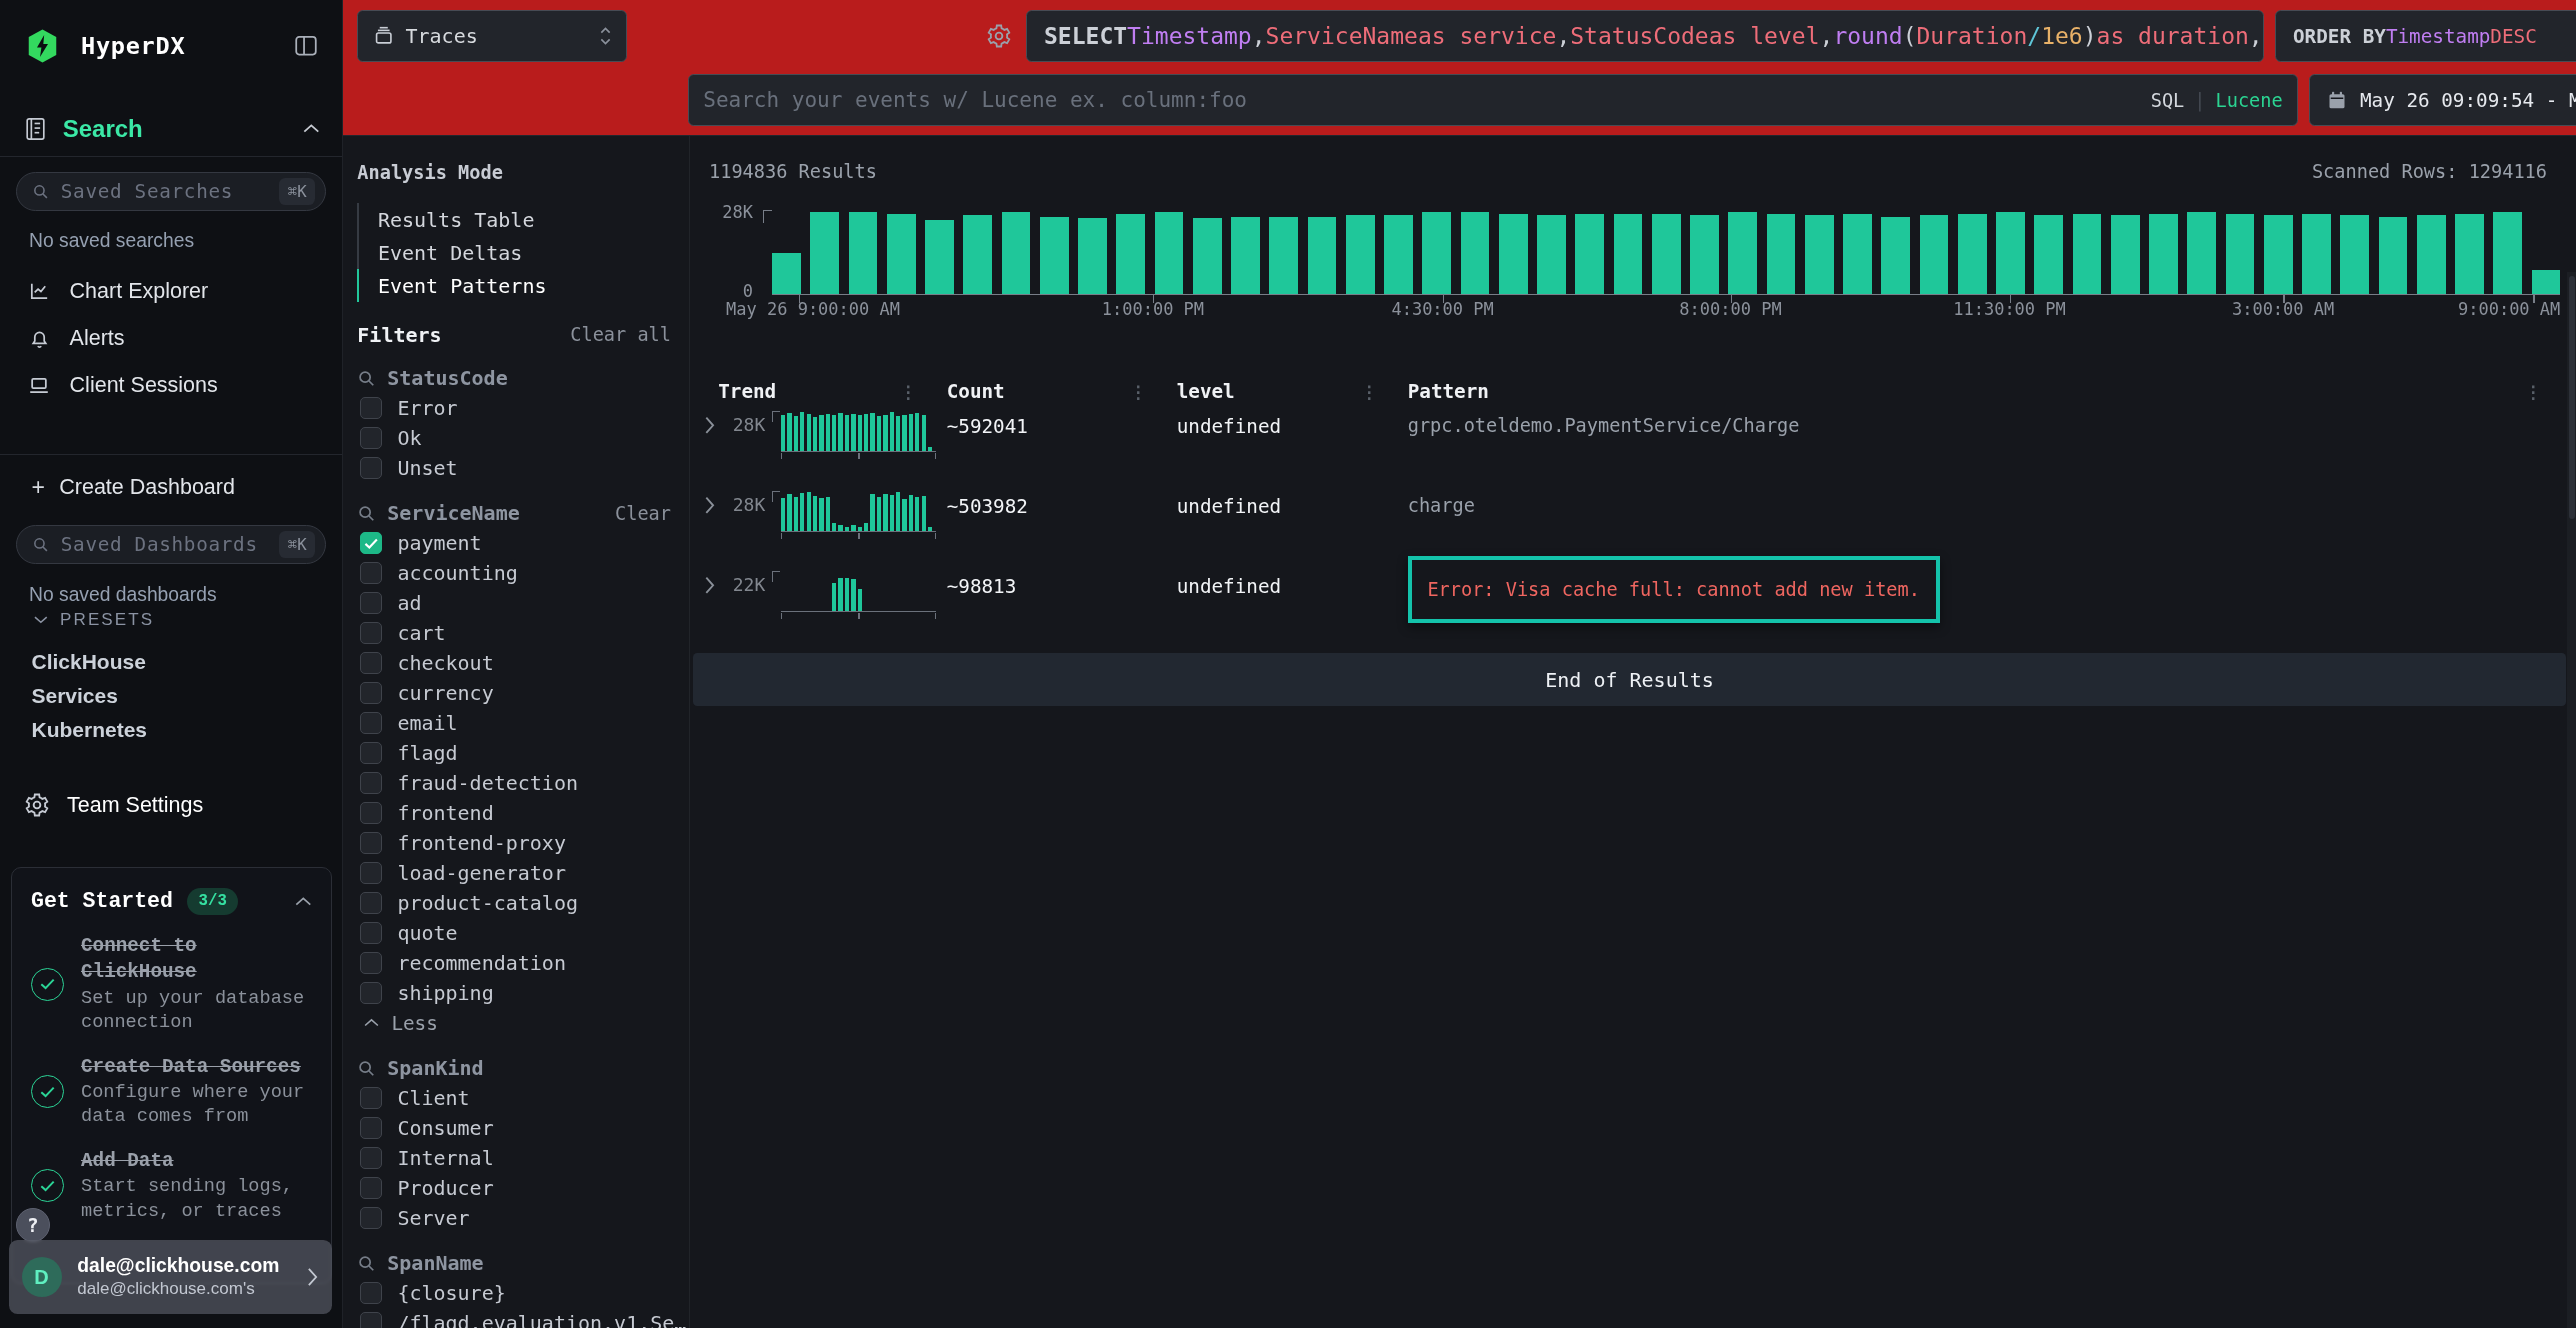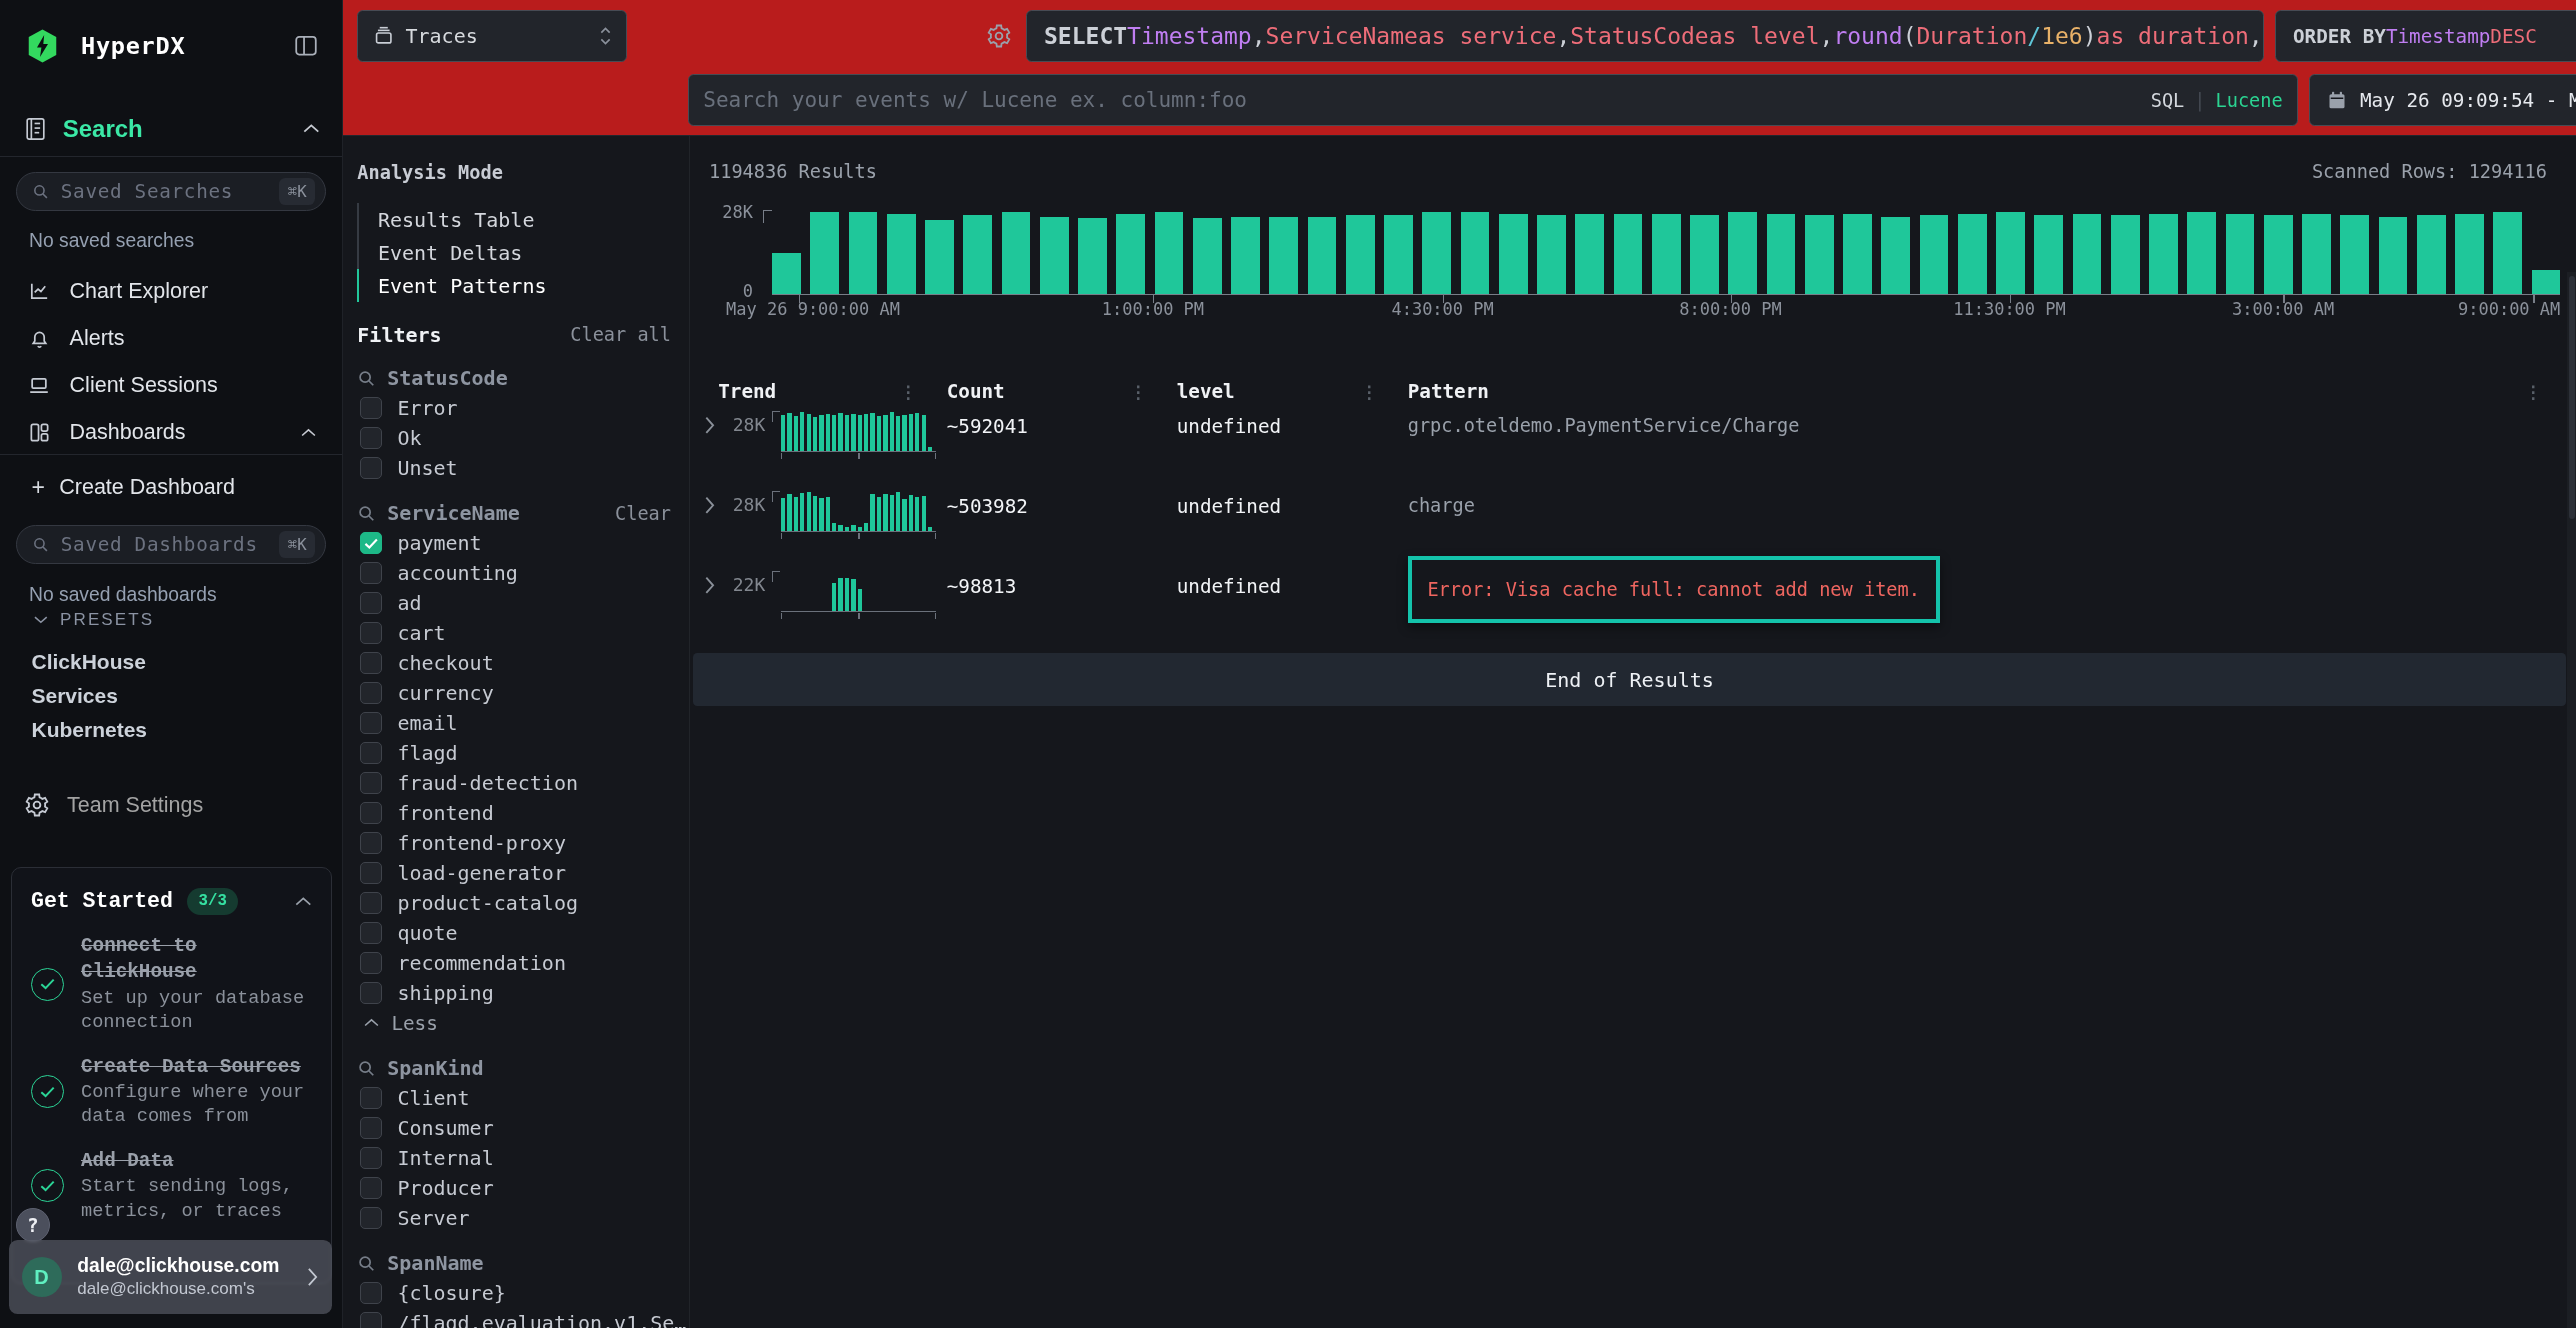--- a/index.html
+++ b/index.html
@@ -49,21 +49,21 @@
   .side-empty { position:absolute; left:29px; color:#95a0b1; font-size:19.3px; font-family:"Liberation Sans",sans-serif; }
   .side-nav { position:absolute; left:0; right:0; top:268px; }
   .nav-item { height:47px; display:flex; align-items:center; padding:0 21.5px 0 27px; gap:18.6px; color:#e2e5ea; font-size:21.5px; font-family:"Liberation Sans",sans-serif; cursor:pointer; }
   .nav-item .icon { color:#c6cbd4; width:24px; }
   .nav-item .chev { margin-left:auto; color:#c6cad2; }
   .create-dash { position:absolute; left:0; right:0; top:465px; height:44px; display:flex; align-items:center; padding-left:31.5px; gap:14.3px; color:#e2e5ea; font-size:21.5px; font-family:"Liberation Sans",sans-serif; cursor:pointer; }
   .create-dash .plus { font-size:23px; color:#d6dae0; }
   .presets-head { position:absolute; left:33px; top:610px; display:flex; align-items:center; gap:11.4px; color:#8b93a3; font-size:17px; letter-spacing:2.1px; font-family:"Liberation Sans",sans-serif; cursor:pointer; }
   .preset-list { position:absolute; left:0; right:0; top:645px; }
   .preset-item { height:34px; display:flex; align-items:center; padding-left:31.5px; color:#ccd2da; font-size:21px; font-weight:bold; font-family:"Liberation Sans",sans-serif; cursor:pointer; }
-  .team-settings { position:absolute; left:0; right:0; top:783px; height:44px; display:flex; align-items:center; padding-left:24px; gap:17px; color:#a3a3a3; font-size:21.5px; font-family:"Liberation Sans",sans-serif; cursor:pointer; }
+  .team-settings { position:absolute; left:0; right:0; top:783px; height:44px; display:flex; align-items:center; padding-left:24px; gap:17px; color:#ffffff; font-size:21.5px; font-family:"Liberation Sans",sans-serif; cursor:pointer; }
   .team-settings .icon { color:#c6cbd4; }
 
   .gs-panel { position:absolute; left:11.4px; right:10px; top:867px; height:417px; background:#111319; border:0.7px solid #2b2e36; border-radius:10px; padding:20px 18.6px; font-family:Liberation Mono, monospace; }
   .gs-head { display:flex; align-items:center; gap:14.3px; }
   .gs-title { font-size:21.5px; font-weight:bold; color:#fff; }
   .gs-badge { background:#153b30; color:#35e0a1; font-size:15.7px; font-weight:bold; border-radius:715px; padding:4.3px 11.4px; }
   .gs-head .chev { margin-left:auto; color:#9aa1ab; }
   .gs-items { margin-top:18.6px; display:flex; flex-direction:column; gap:18.6px; }
   .gs-item { display:flex; gap:17px; }
   .gs-check { flex:none; width:33px; height:33px; border-radius:50%; border:1.8px solid #2bd496; display:flex; align-items:center; justify-content:center; color:#2bd496; align-self:center; }
@@ -205,35 +205,20 @@
         <span>Alerts</span>
       </div>
       <div class="nav-item">
         <span class="icon">
           <svg width="24" height="21.5" viewBox="0 0 24 22" fill="none" stroke="currentColor" stroke-width="1.8">
             <rect x="5" y="4" width="14" height="9.5" rx="1.2"></rect>
             <path d="M3 17.5h18"></path>
           </svg>
         </span>
         <span>Client Sessions</span>
-      </div>
-      <div class="nav-item">
-        <span class="icon">
-          <svg width="23" height="23" viewBox="0 0 24 24" fill="none" stroke="currentColor" stroke-width="1.8">
-            <rect x="3.5" y="3.5" width="7.5" height="17" rx="1.8"></rect>
-            <rect x="14" y="3.5" width="6.5" height="7" rx="1.8"></rect>
-            <rect x="14" y="13.5" width="6.5" height="7" rx="1.8"></rect>
-          </svg>
-        </span>
-        <span>Dashboards</span>
-        <span class="chev icon">
-          <svg width="17" height="11.4" viewBox="0 0 24 14" fill="none" stroke="currentColor" stroke-width="2.2">
-            <path d="M3 11 L12 3 L21 11"></path>
-          </svg>
-        </span>
       </div>
     </nav>
   <div class="divider" style="top:454px"></div>
 
   <div class="create-dash">
     <span class="plus">+</span>
     <span>Create Dashboard</span>
   </div>
 
   <div class="pill" style="top:525px">

